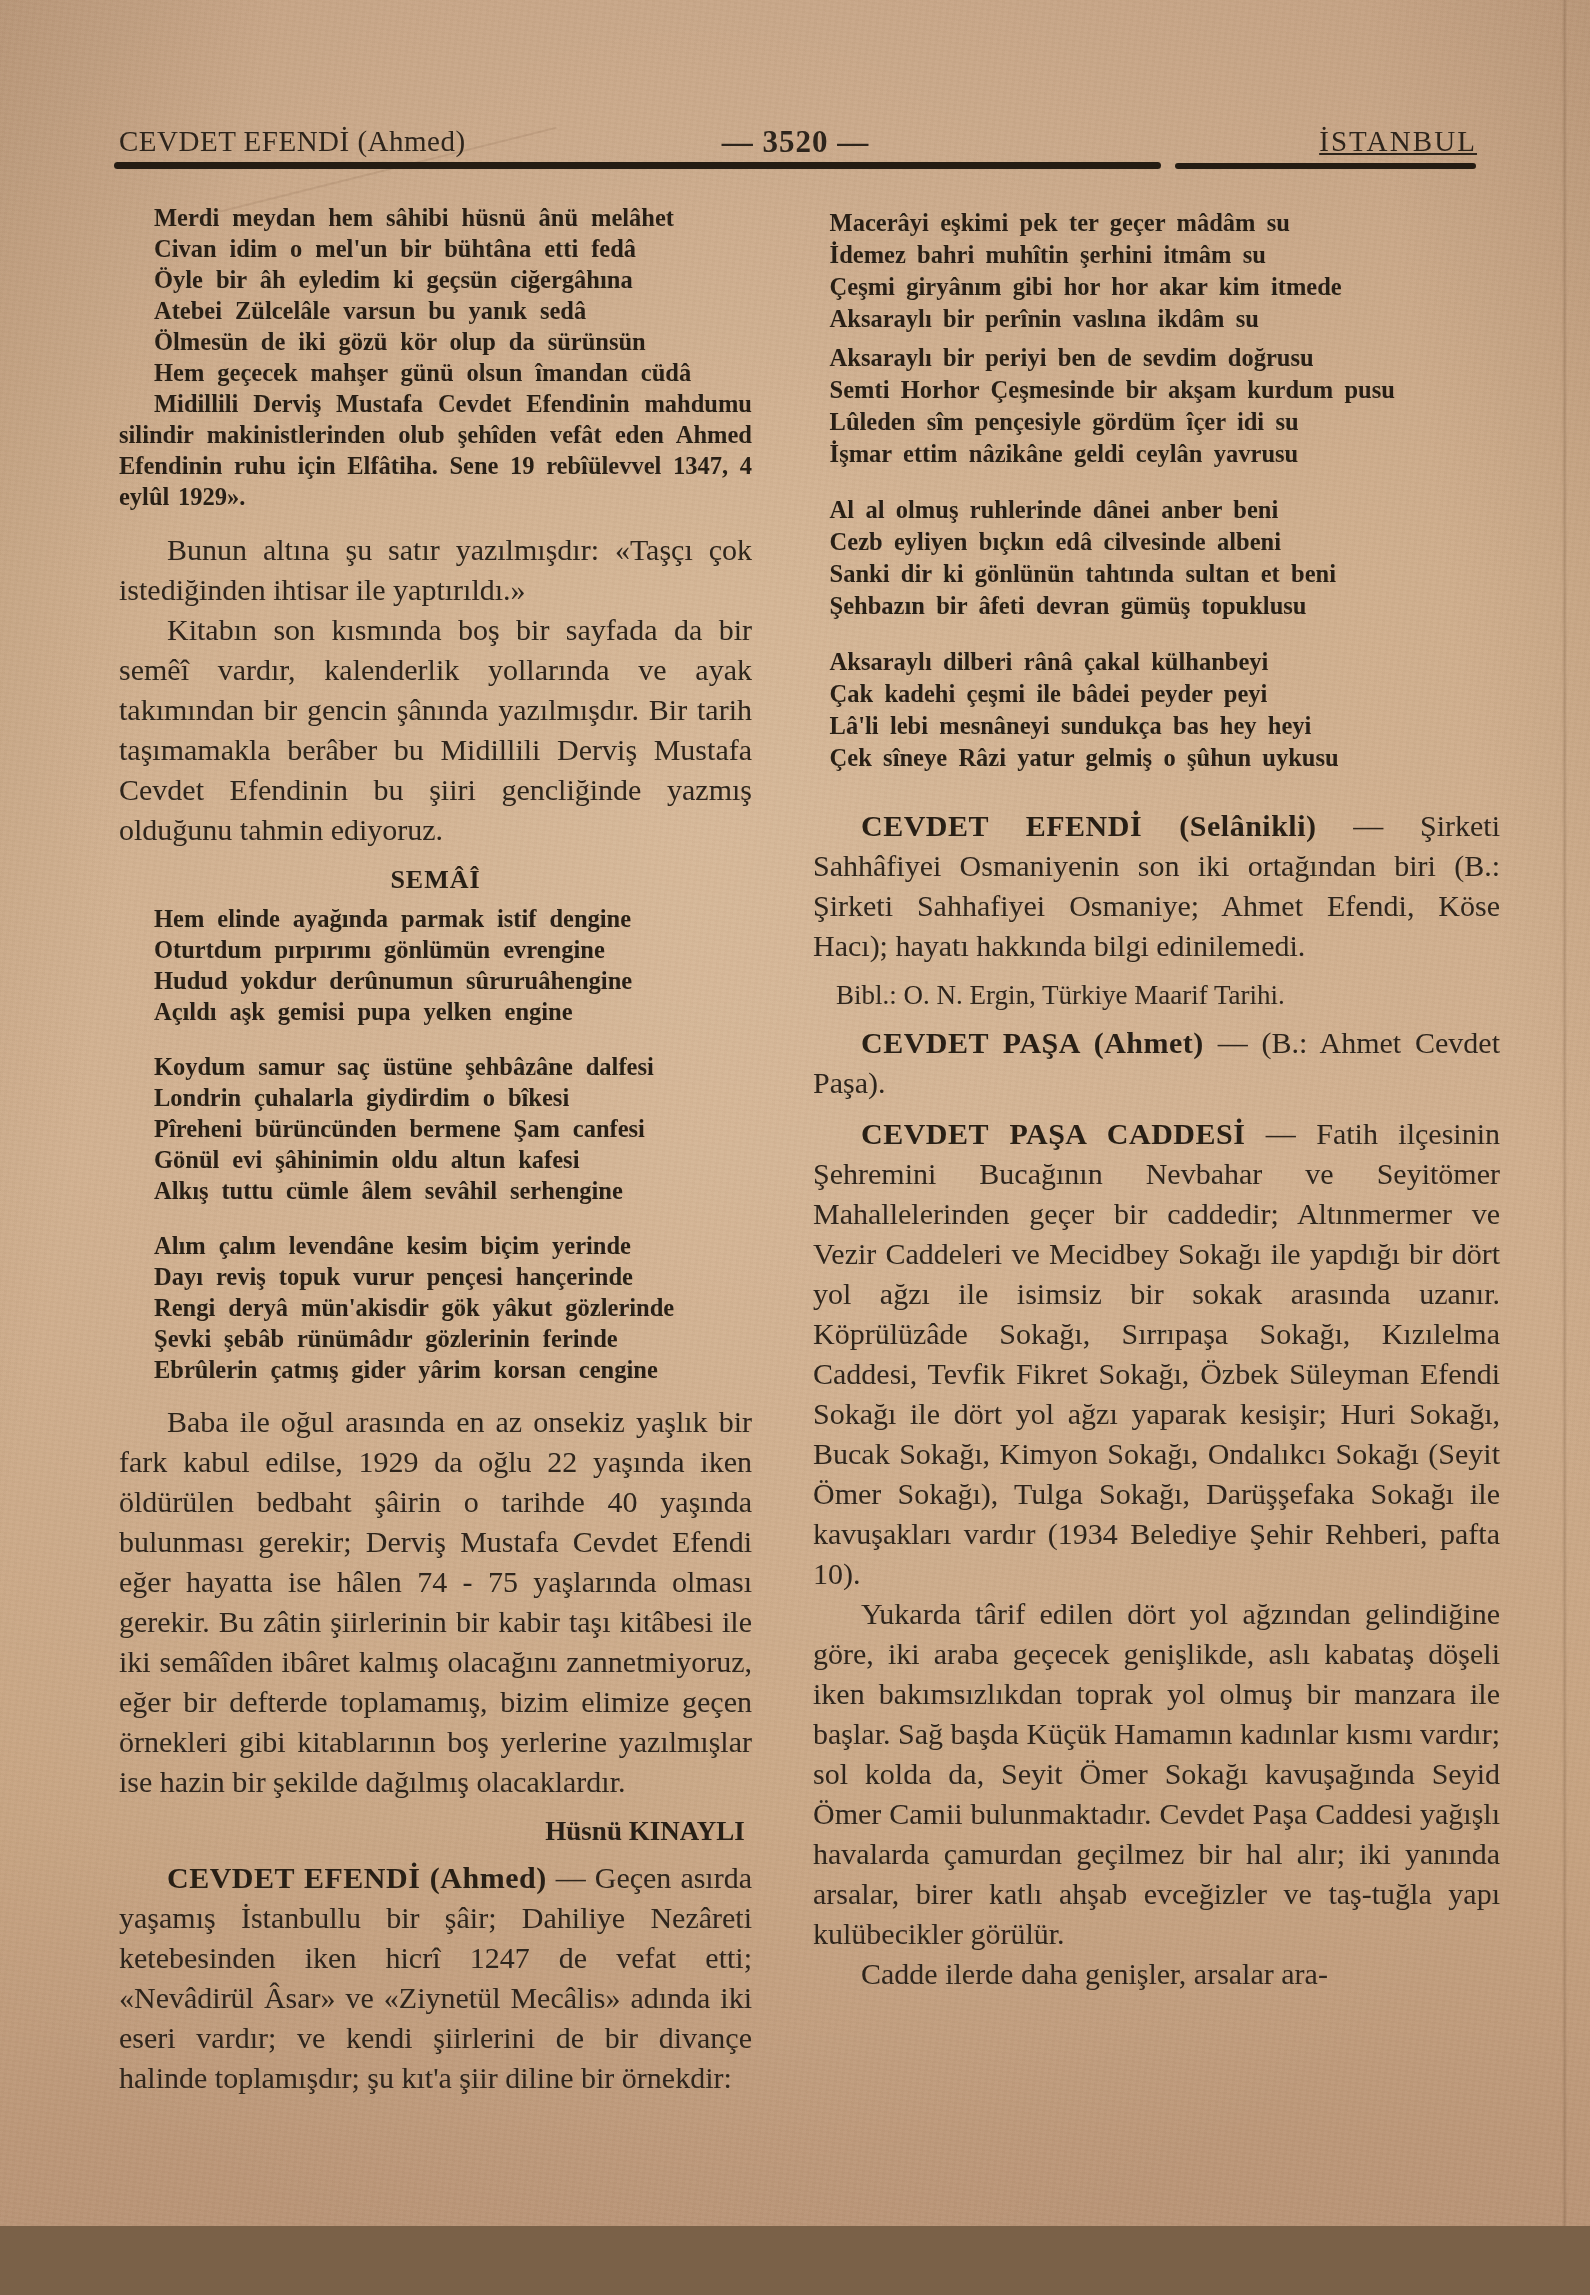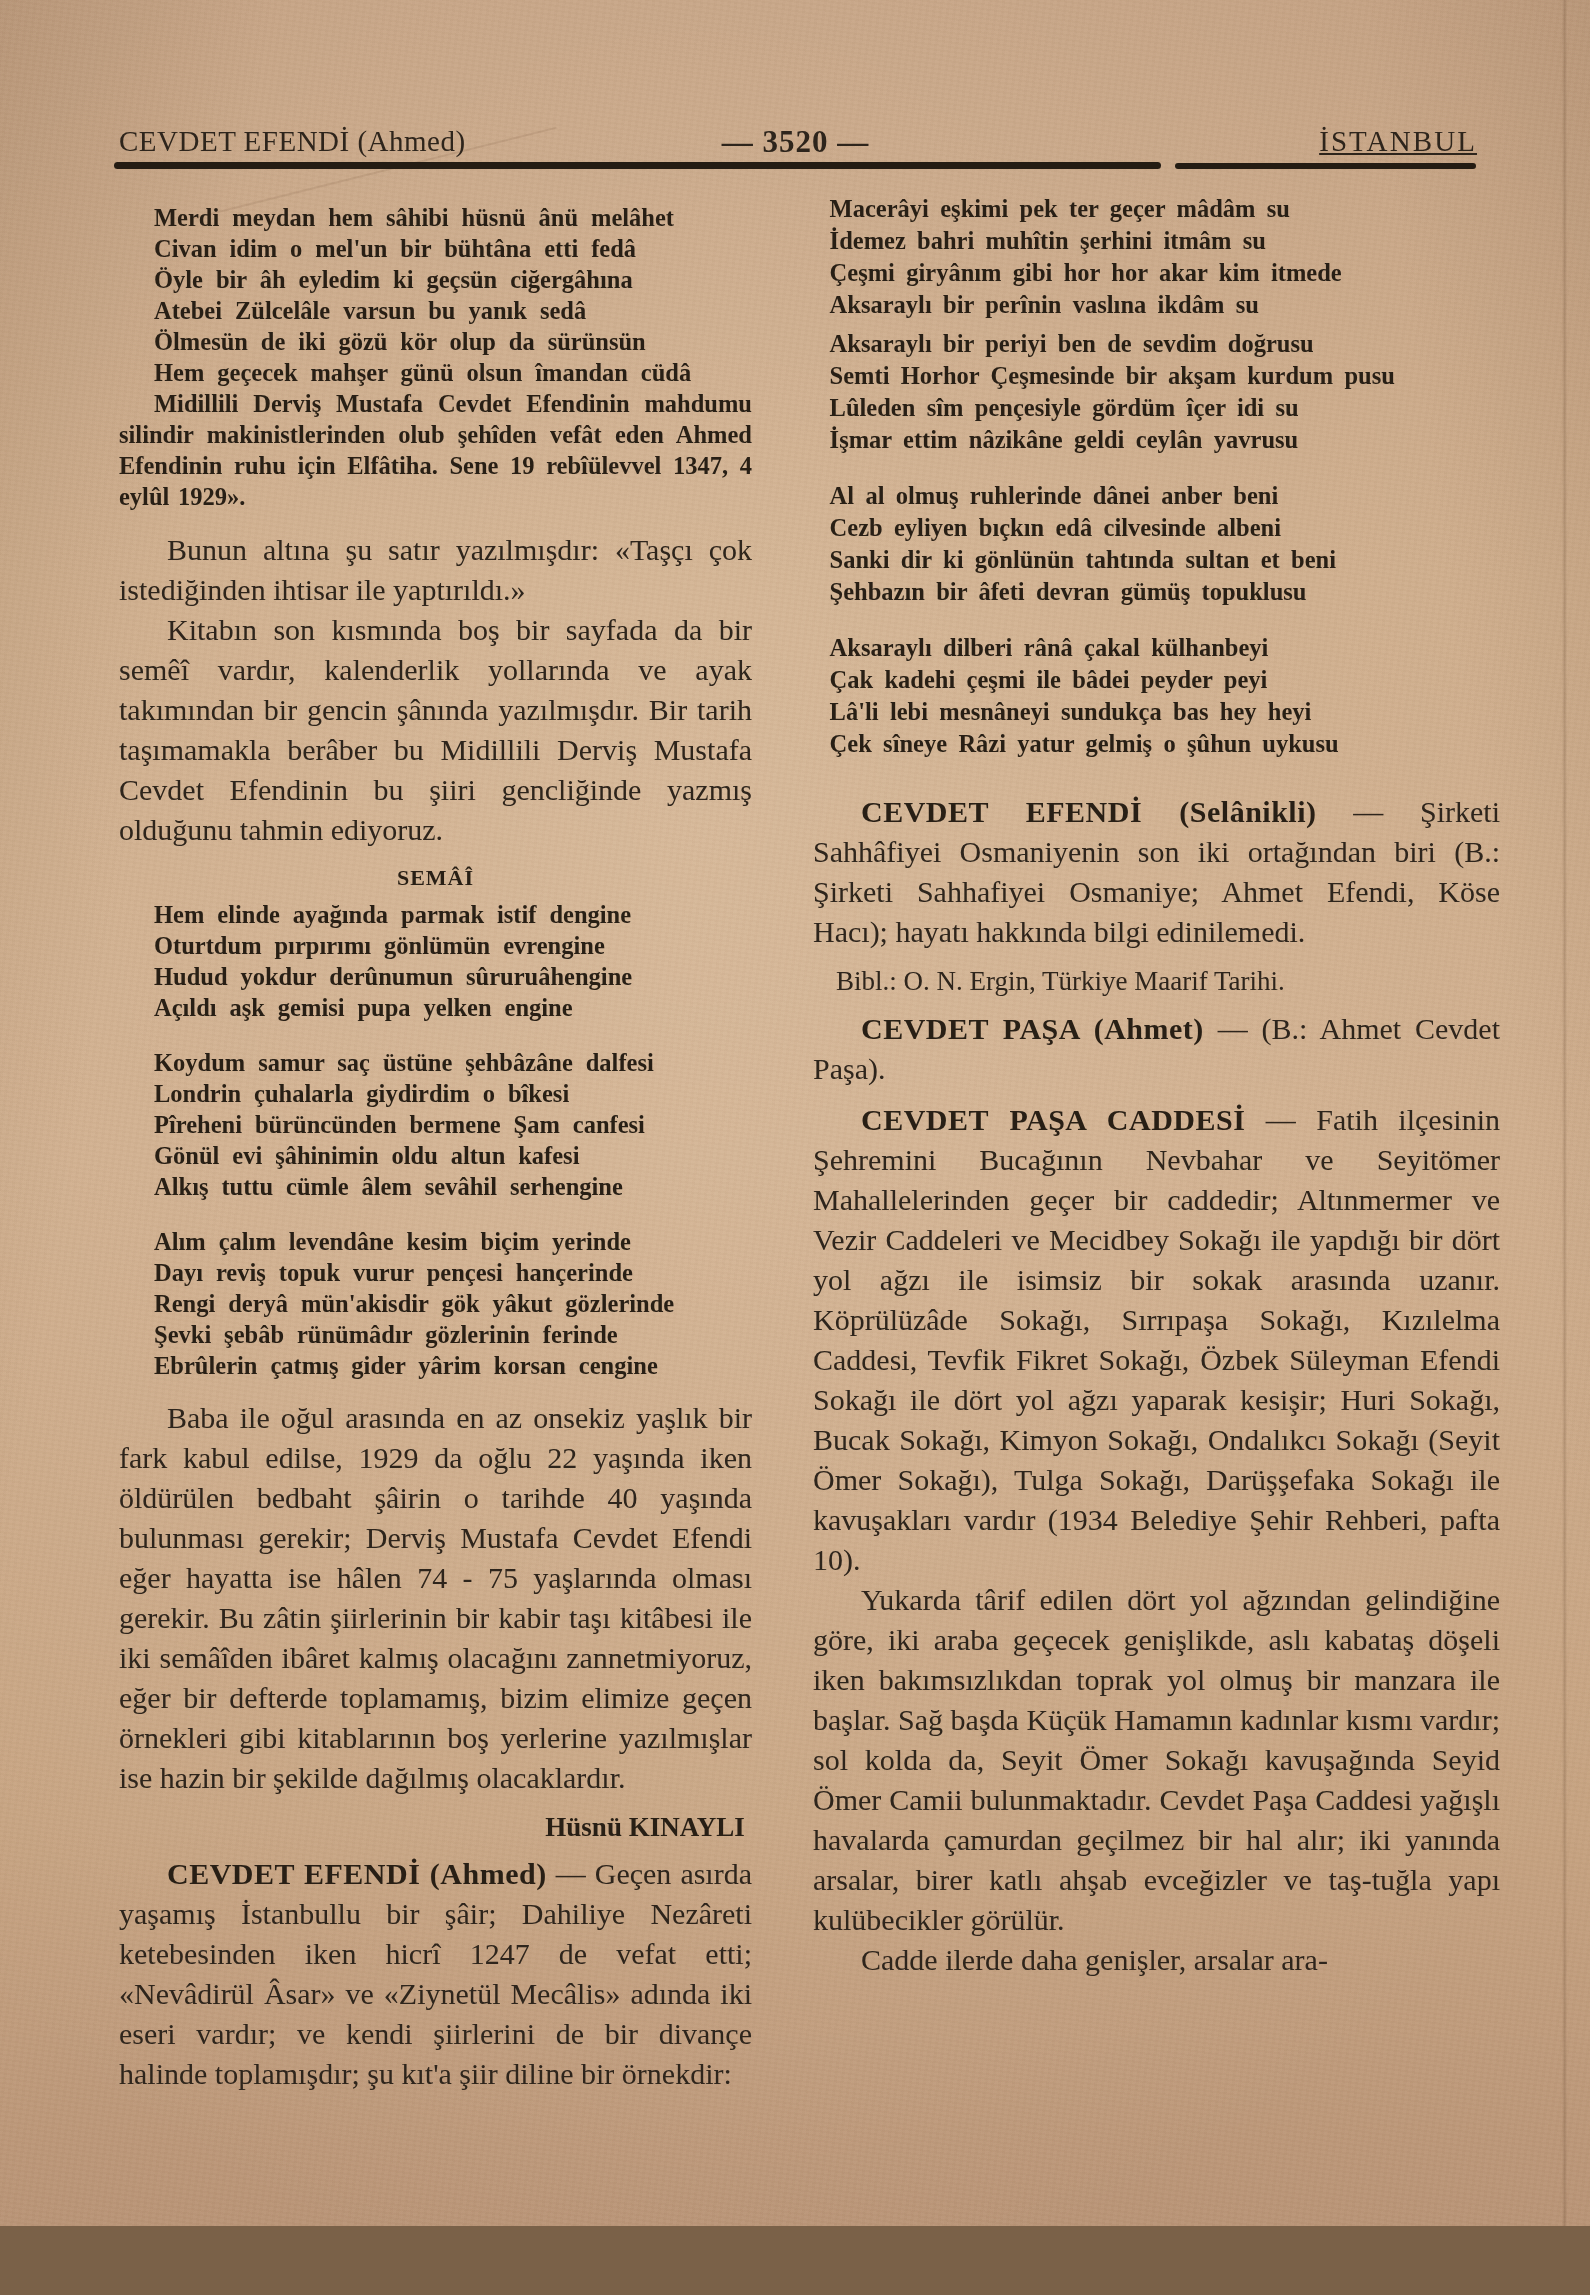--- a/index.html
+++ b/index.html
@@ -30,30 +30,30 @@
     background:rgba(95,65,40,0.12);transform:rotate(-14deg);border-radius:1px;
   }
   .header-left{position:absolute;left:119px;top:125px;font-size:29px;letter-spacing:0.5px;white-space:nowrap;}
   .header-center{position:absolute;left:686px;top:124px;width:219px;text-align:center;font-size:31px;font-weight:bold;letter-spacing:1px;}
   .header-right{position:absolute;left:1290px;top:125px;width:187px;text-align:right;font-size:29px;letter-spacing:2.1px;text-decoration:underline;}
   .rule{position:absolute;background:#241c13;border-radius:4.2px;}
   .rule-a{left:114px;top:162px;width:1047px;height:7.3px;}
   .rule-b{left:1175px;top:163px;width:301px;height:6.2px;}
 
   .col-left{position:absolute;left:119px;top:202px;width:633px;}
-  .col-right{position:absolute;left:813px;top:193px;width:687px;}
+  .col-right{position:absolute;left:813px;top:207px;width:687px;}
 
   .verse{font-weight:bold;font-size:24.5px;line-height:31px;white-space:nowrap;word-spacing:6.8px;padding-left:35px;color:#281f15;}
   .col-right .verse{line-height:32px;word-spacing:5.2px;padding-left:16.6px;}
   .bold-prose{font-weight:bold;font-size:24.5px;line-height:31px;text-align:justify;text-indent:35px;word-spacing:2.6px;margin:0;color:#281f15;}
   .body-p{font-size:30px;line-height:40px;text-align:justify;text-indent:48px;margin:0;}
   .mt-sm{margin-top:11.4px;}
   .mt-md{margin-top:17.7px;}
   .mt-lg{margin-top:32px;}
-  .semai-heading{font-weight:bold;font-size:22px;letter-spacing:1px;text-align:center;margin-top:15.6px;color:#281f15;}
+  .semai-heading{font-weight:bold;font-size:26px;letter-spacing:1px;text-align:center;margin-top:15.6px;color:#281f15;}
   .stanza{margin-top:24px;}
   .first-stanza{margin-top:7.3px;}
   .signature{font-weight:bold;font-size:27px;text-align:right;padding-right:7.3px;margin-top:13.5px;color:#281f15;}
   .entry-lead{font-weight:bold;letter-spacing:0.5px;color:#281f15;}
   .bibl{font-size:27px;line-height:34px;text-indent:23px;margin:11.4px 0 0 0;text-align:left;}
   .intro-p{text-indent:30px;}
 </style>
 </head>
 <body>
 

